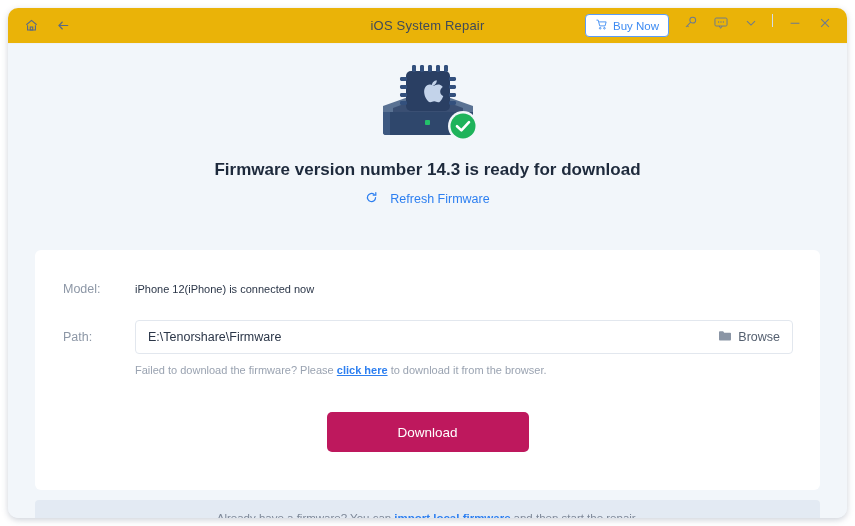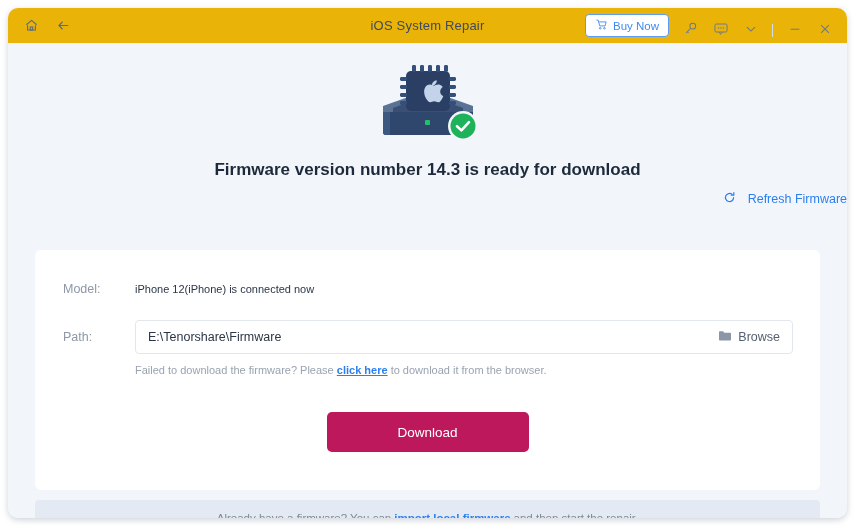--- a/index.html
+++ b/index.html
@@ -59,21 +59,21 @@
     right: 0;
     text-align: center;
     font-size: 13px;
     color: #3f4a5a;
     letter-spacing: .2px;
     pointer-events: none;
   }
   .tb-right {
     margin-left: auto;
     display: flex;
-    align-items: flex-end;
+    align-items: flex-start;
     gap: 13px;
     padding-right: 14px;
     position: relative;
     z-index: 2;
   }
   .buy-now {
     display: flex;
     align-items: center;
     gap: 5px;
     height: 21px;
@@ -121,21 +121,21 @@
   .headline {
     margin-top: 16px;
     font-size: 17px;
     font-weight: bold;
     color: #1e2a3c;
   }
   .refresh-row {
     margin-top: 11px;
     display: flex;
     align-items: center;
-    justify-content: flex-end;
+    justify-content: center;
     gap: 12px;
     color: #2d7ff0;
     font-size: 12.5px;
     cursor: pointer;
   }
 
   
   .card {
     position: absolute;
     left: 27px;

